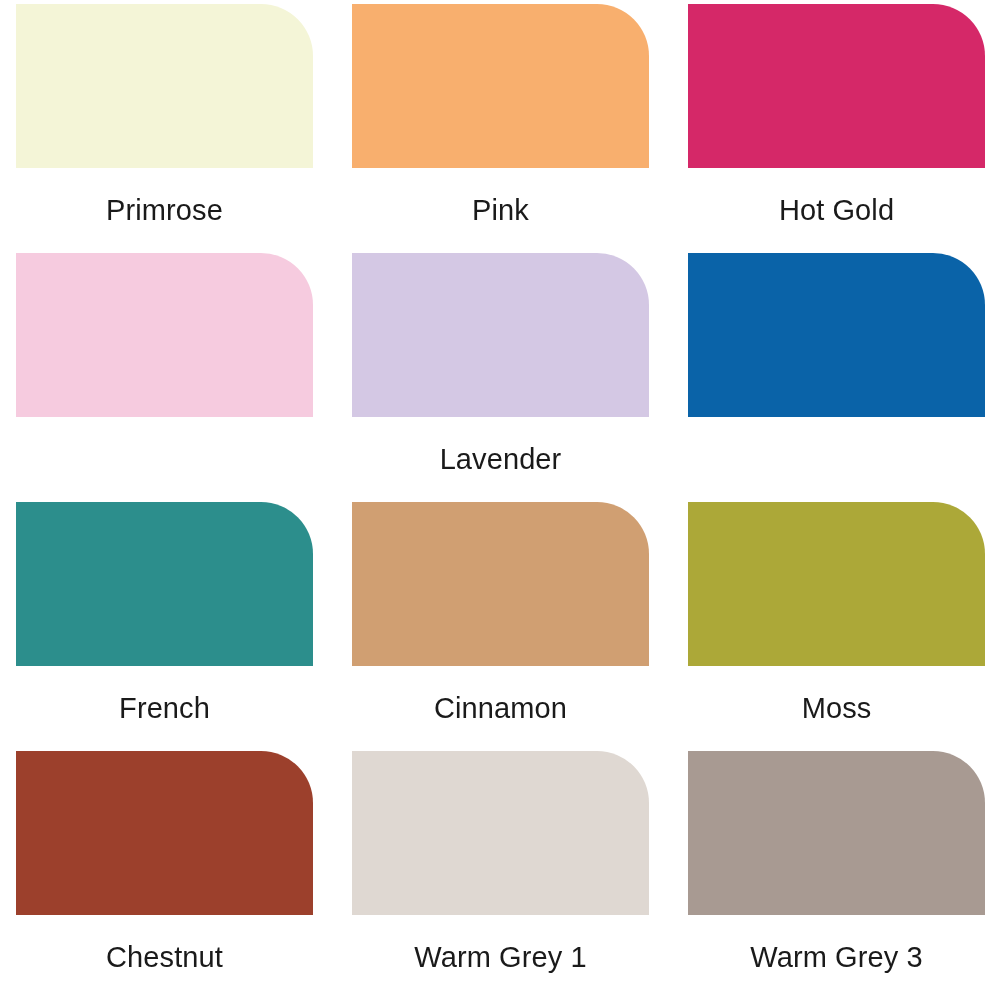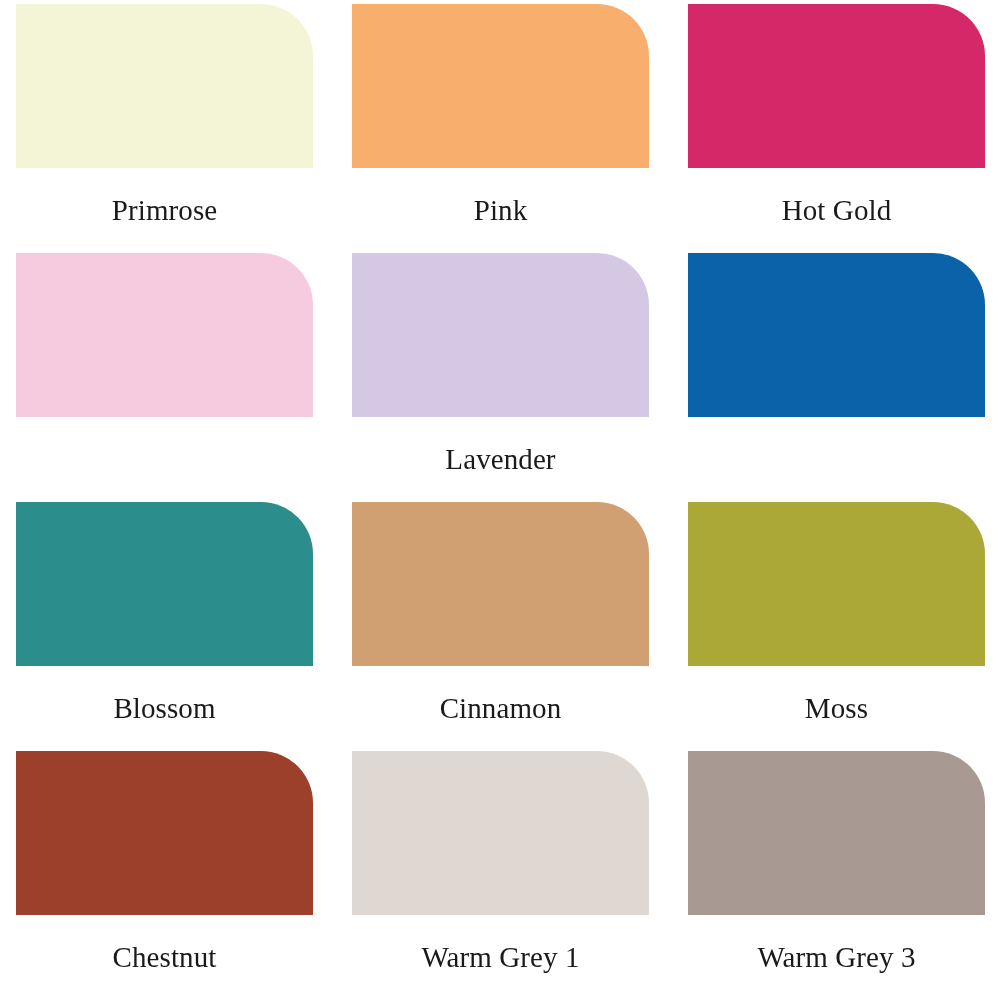--- a/index.html
+++ b/index.html
@@ -18,21 +18,20 @@
   #swatch-chart {
     box-sizing: border-box;
     width: 1000px;
     height: 1000px;
     padding: 4px 15px 0 16px;
     display: grid;
     grid-template-columns: repeat(3, 1fr);
     grid-template-rows: repeat(4, 1fr);
     column-gap: 39px;
     row-gap: 0px;
-    font-family: Liberation Serif, serif;
   }
 
   .swatch-cell {
     display: flex;
     flex-direction: column;
     align-items: stretch;
   }
 
   .swatch-chip {
     height: 164px;
@@ -77,21 +76,21 @@
     </div>
     <div class="swatch-cell">
       <div class="swatch-chip" style="background-color: rgb(212, 200, 228);"></div>
       <div class="swatch-label">Lavender</div>
     </div>
     <div class="swatch-cell">
       <div class="swatch-chip" style="background-color: rgb(10, 99, 168);"></div>
     </div>
     <div class="swatch-cell">
       <div class="swatch-chip" style="background-color: rgb(44, 142, 140);"></div>
-      <div class="swatch-label">Blossom</div>
+      <div class="swatch-label">French</div>
     </div>
     <div class="swatch-cell">
       <div class="swatch-chip" style="background-color: rgb(208, 159, 114);"></div>
       <div class="swatch-label">Cinnamon</div>
     </div>
     <div class="swatch-cell">
       <div class="swatch-chip" style="background-color: rgb(172, 168, 56);"></div>
       <div class="swatch-label">Moss</div>
     </div>
     <div class="swatch-cell">

